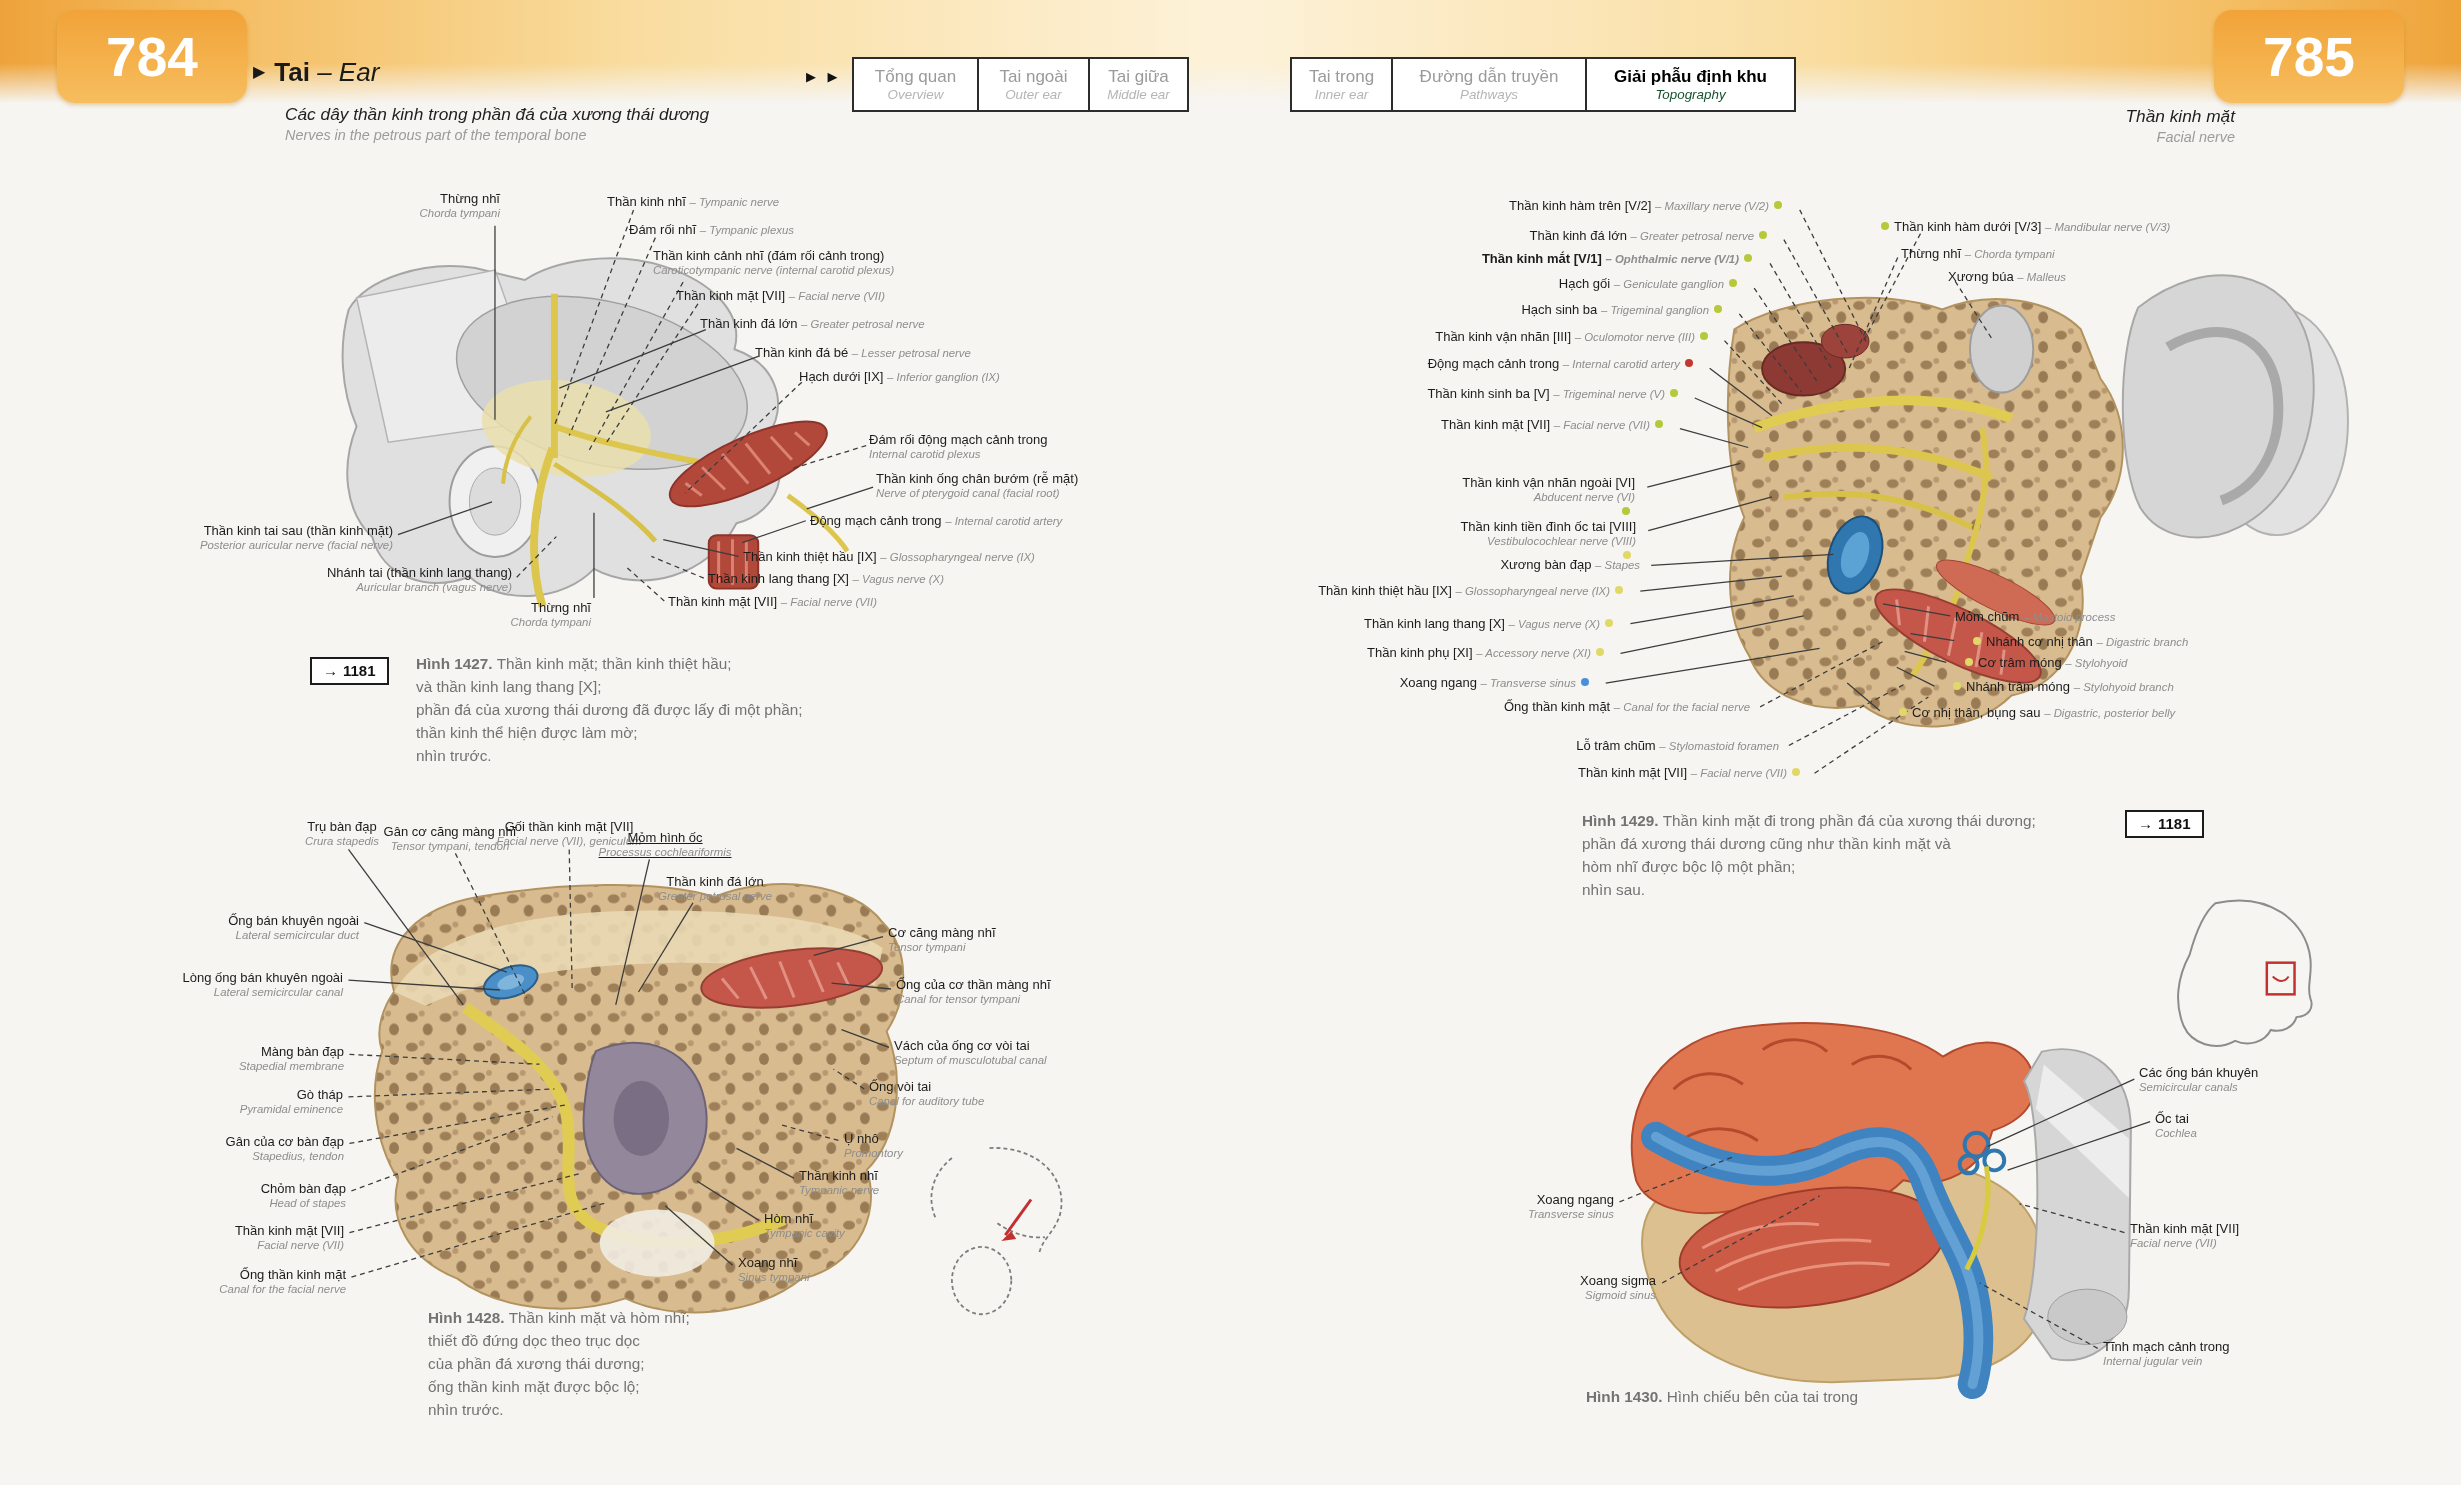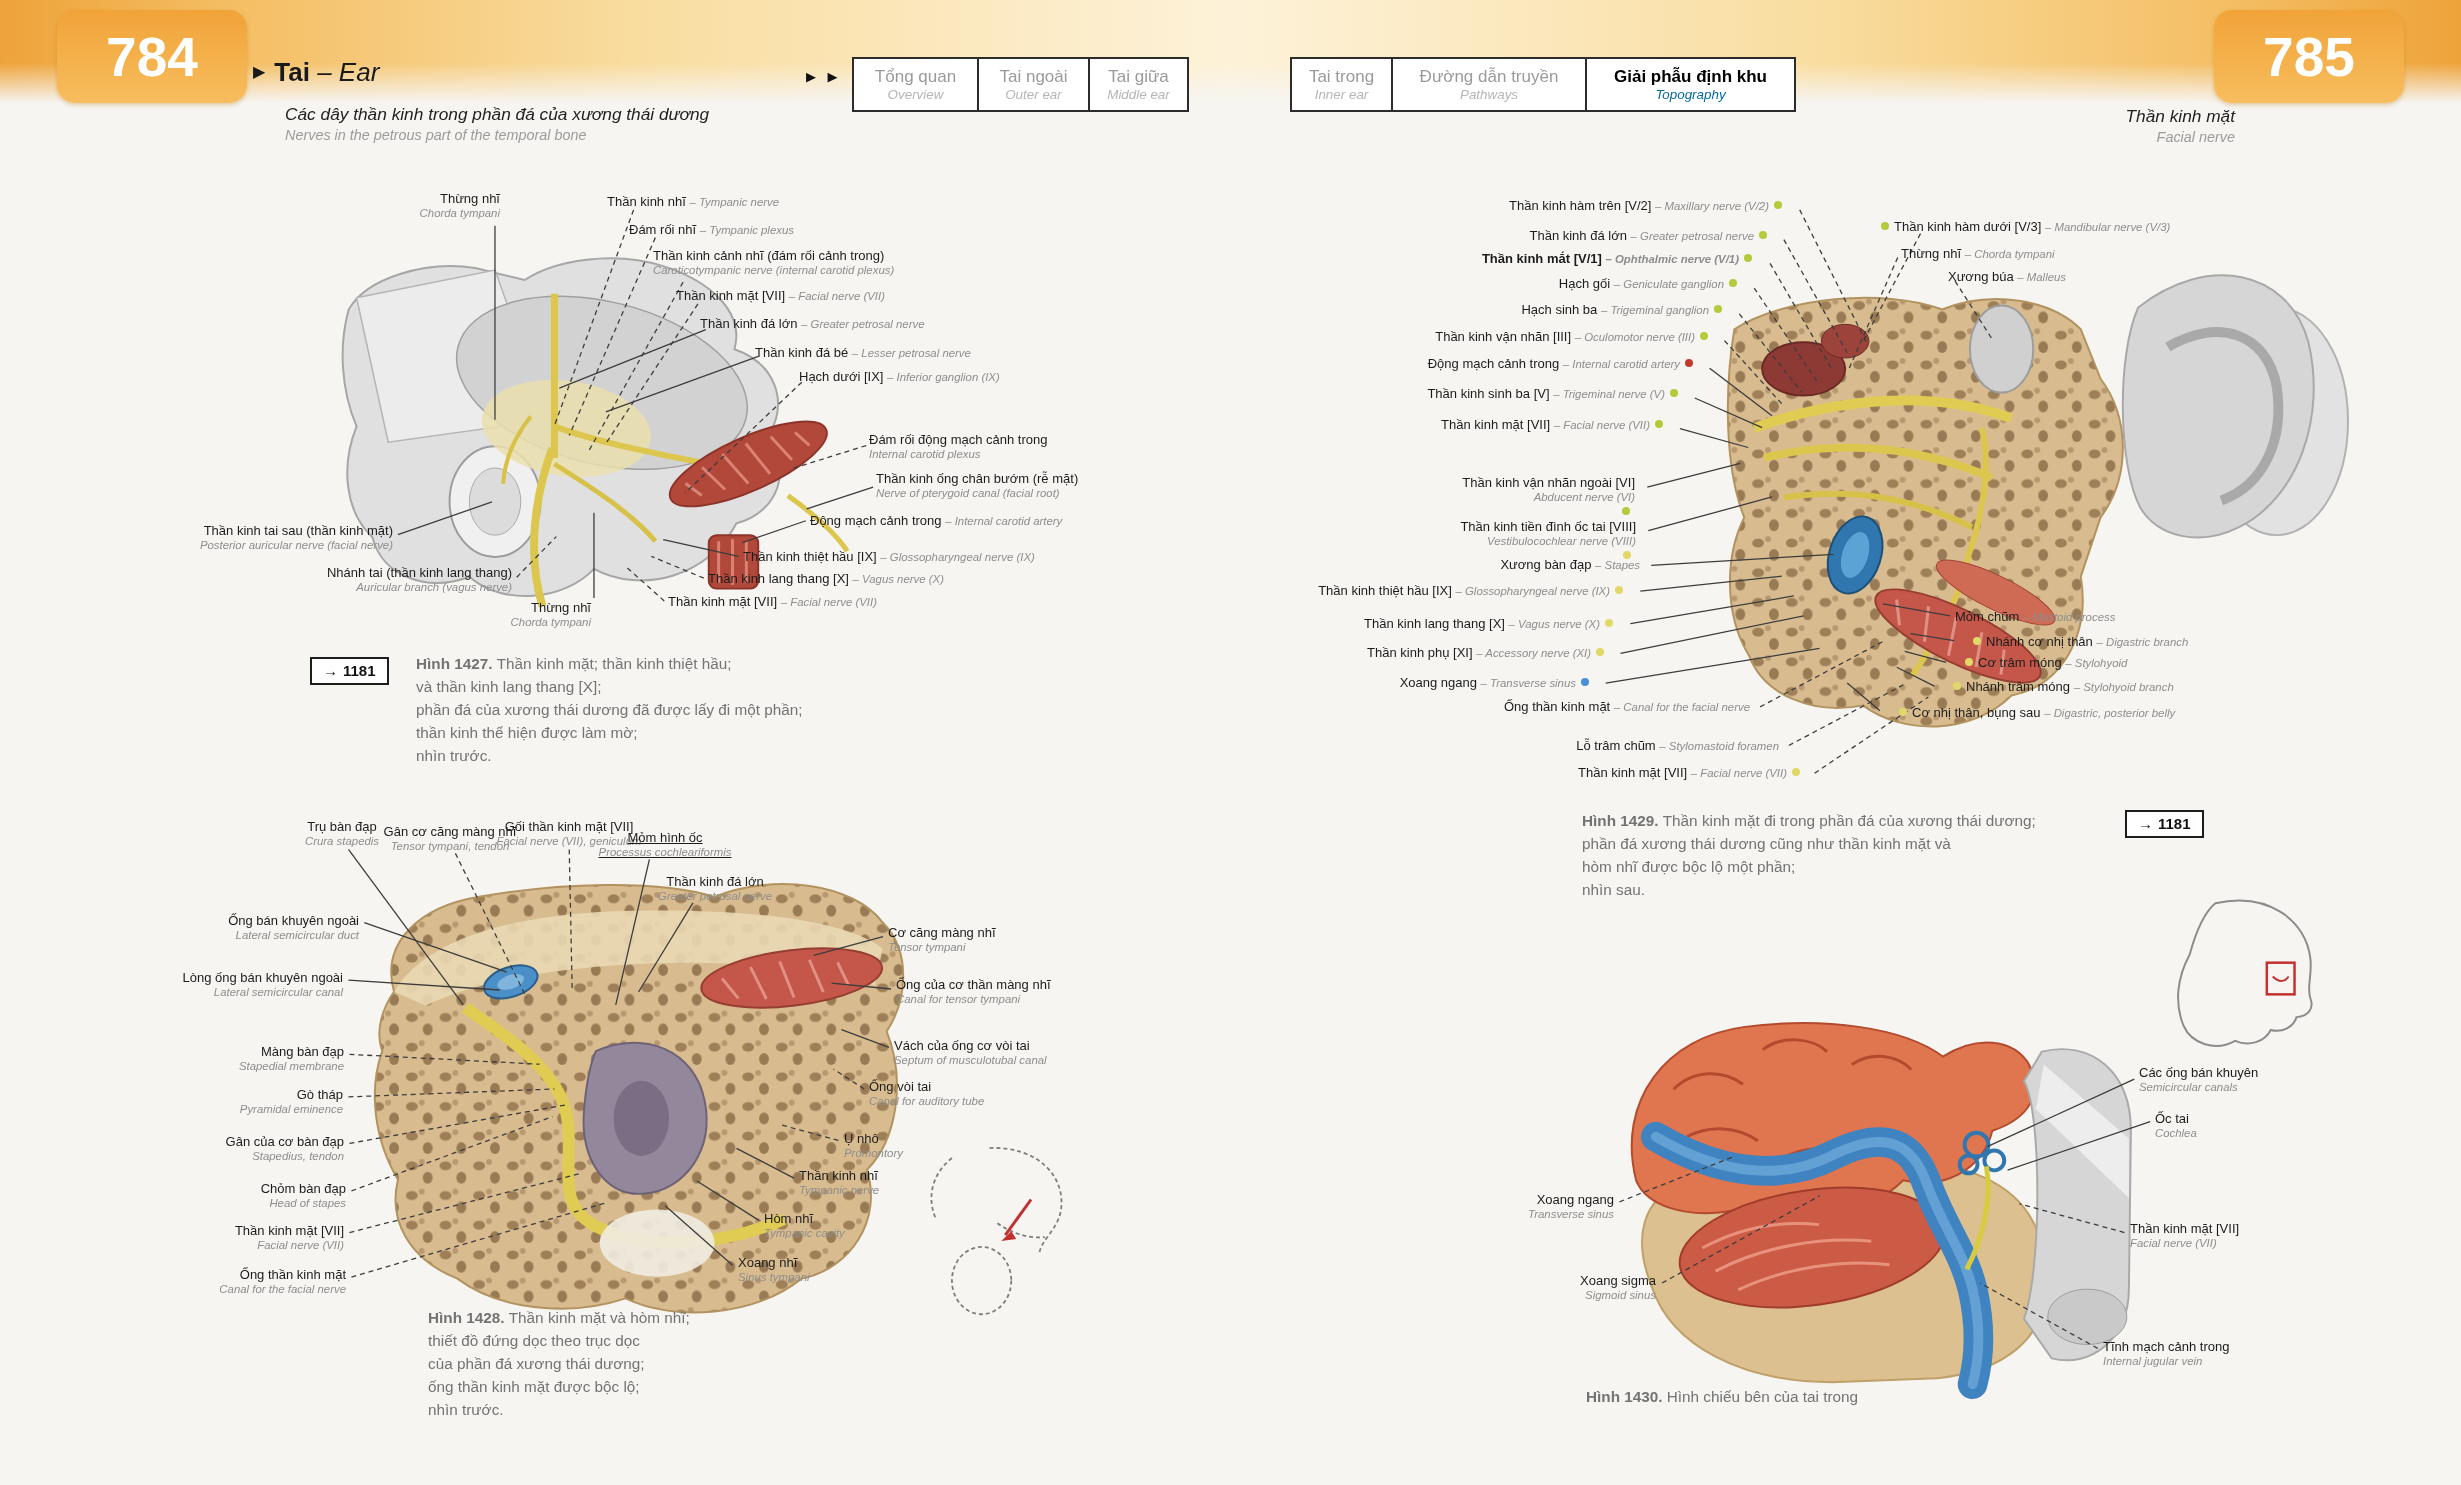--- a/index.html
+++ b/index.html
@@ -29,21 +29,21 @@
   .nav-arrows{position:absolute;left:806px;top:69px;font-size:13px;letter-spacing:4px;color:#111}
   
   .tab-group{position:absolute;top:57px;display:flex;border:2px solid #2c2c2c;background:#fff;height:55px;box-sizing:border-box}
   #tab-group-1{left:852px}
   #tab-group-2{left:1290px}
   .tab{display:flex;flex-direction:column;justify-content:center;text-align:center;border-left:2px solid #2c2c2c;padding:0 2px;box-sizing:border-box}
   .tab:first-child{border-left:none}
   .tab .vi{font-size:17px;color:#9a9a9a;white-space:nowrap}
   .tab .en{font-size:13.4px;color:#b5b5b5;font-style:italic;white-space:nowrap}
   .tab.active .vi{color:#000;font-weight:bold}
-  .tab.active .en{color:#0369a1}
+  .tab.active .en{color:#14532d}
   #tab-group-1 .tab:nth-child(1){width:123px}
   #tab-group-1 .tab:nth-child(2){width:111px}
   #tab-group-1 .tab:nth-child(3){width:99px}
   #tab-group-2 .tab:nth-child(1){width:99px}
   #tab-group-2 .tab:nth-child(2){width:194px}
   #tab-group-2 .tab:nth-child(3){width:209px}
   
   .fig-label{position:absolute;font-size:13px;line-height:15px;color:#1c1c1c;white-space:nowrap}
   .fig-label .en{font-style:italic;color:#8d8d8d;font-size:11.4px}
   .fig-label.stack .vi,.fig-label.stack .en{display:block}

